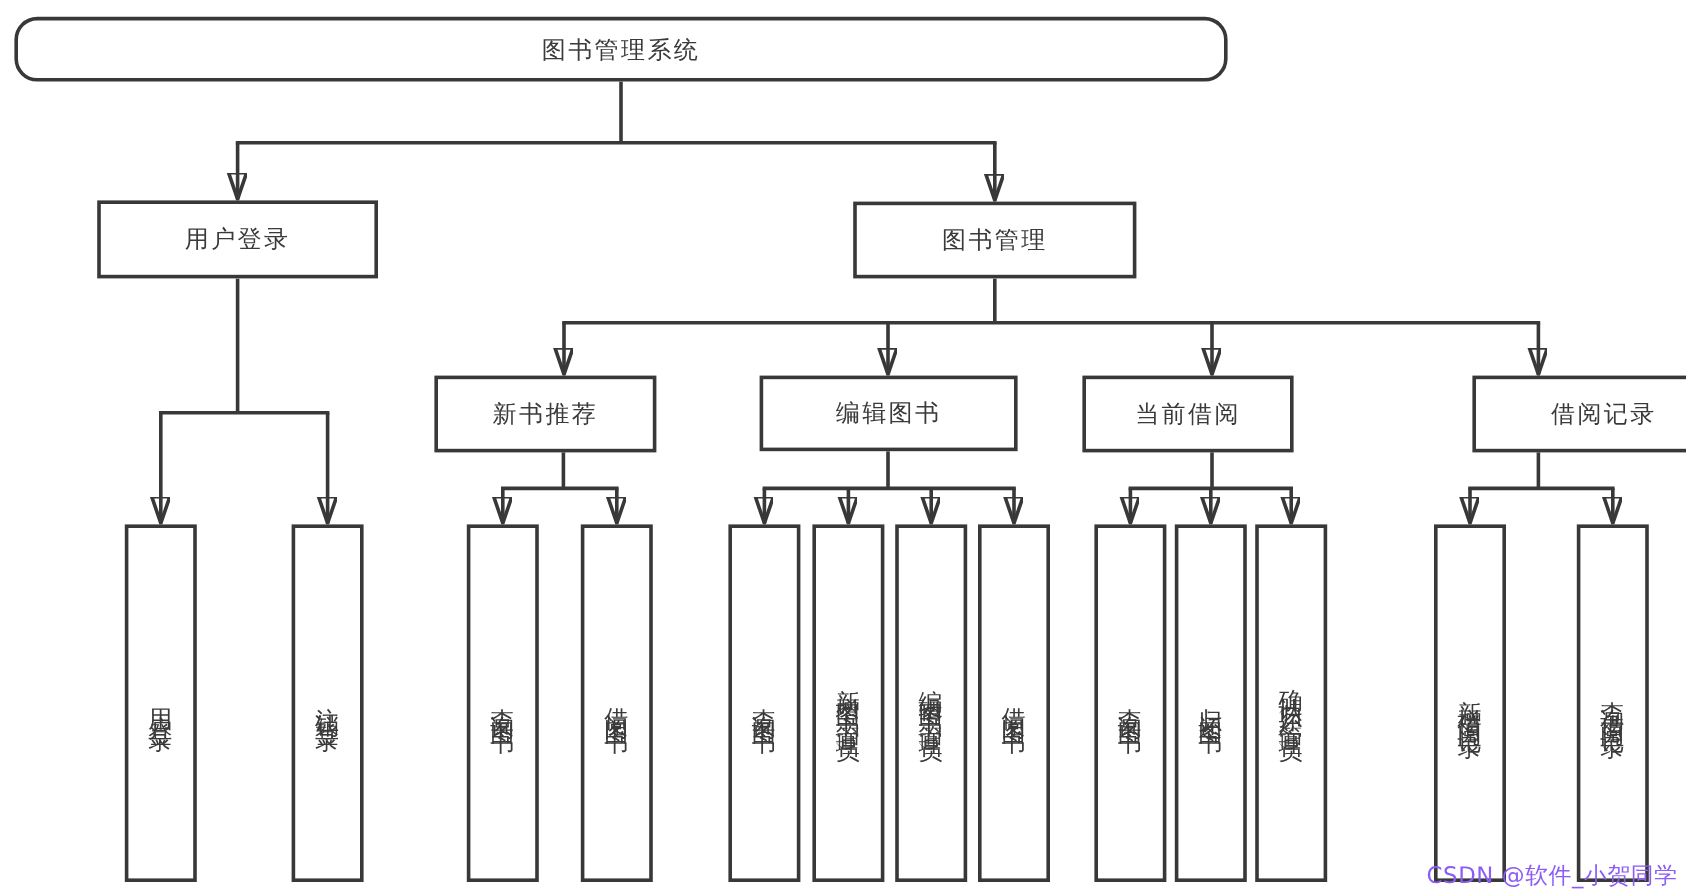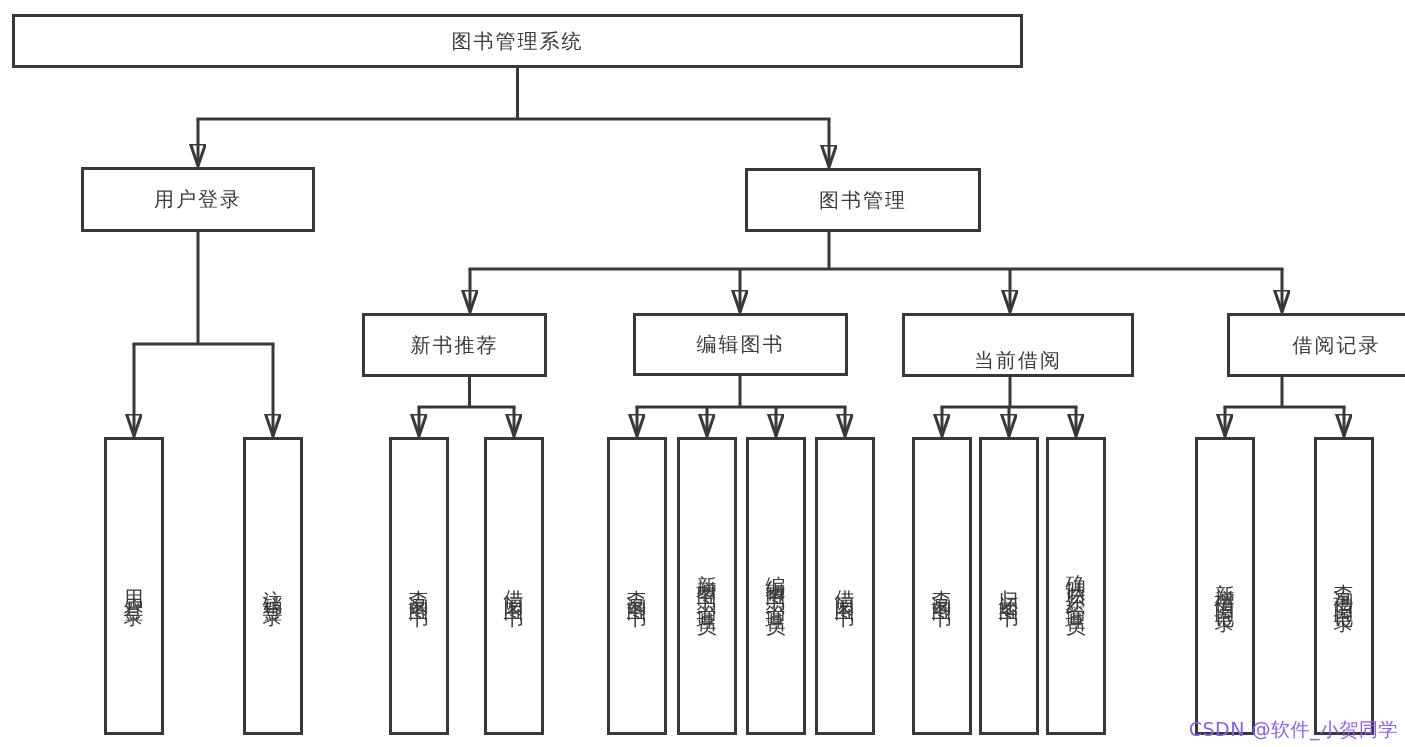--- a/index.html
+++ b/index.html
@@ -28,26 +28,26 @@
   }
   .h{font-size:20px;letter-spacing:2px;white-space:nowrap;}
   .leaf{width:60px;height:298px;top:437px;}
   .leaf span{
     writing-mode:vertical-rl;
     text-orientation:mixed;
     font-size:20px;
     letter-spacing:6px;
     line-height:1.2;
   }
-  #n-root   {left:12px;  top:14px;  width:1011px;height:54px;}
+  #n-root   {left:12px;  top:14px;  width:1011px;height:54px;border-radius:19px;}
   #n-login  {left:81px;  top:167px; width:234px; height:65px;}
-  #n-mgmt   {left:711px; top:168px; width:236px; height:64px;margin-left:34px;}
+  #n-mgmt   {left:711px; top:168px; width:236px; height:64px;}
   #n-new    {left:362px; top:313px; width:185px; height:64px;}
   #n-borrow {left:633px; top:313px; width:215px; height:63px;}
-  #n-current{left:902px; top:313px; width:232px; height:64px;align-items:flex-end;}
+  #n-current{left:902px; top:313px; width:176px; height:64px;}
   #n-records{left:1227px;top:313px; width:219px; height:64px;}
   #lf-a1{left:104px;} #lf-a2{left:243px;}
   #lf-b1{left:389px;} #lf-b2{left:484px;}
   #lf-c1{left:607px;} #lf-c2{left:677px;} #lf-c3{left:746px;} #lf-c4{left:815px;}
   #lf-d1{left:912px;} #lf-d2{left:979px;} #lf-d3{left:1046px;}
   #lf-e1{left:1195px;} #lf-e2{left:1314px;}
   .watermark{
     position:absolute;
     right:7px;bottom:4px;
     font-size:19px;

